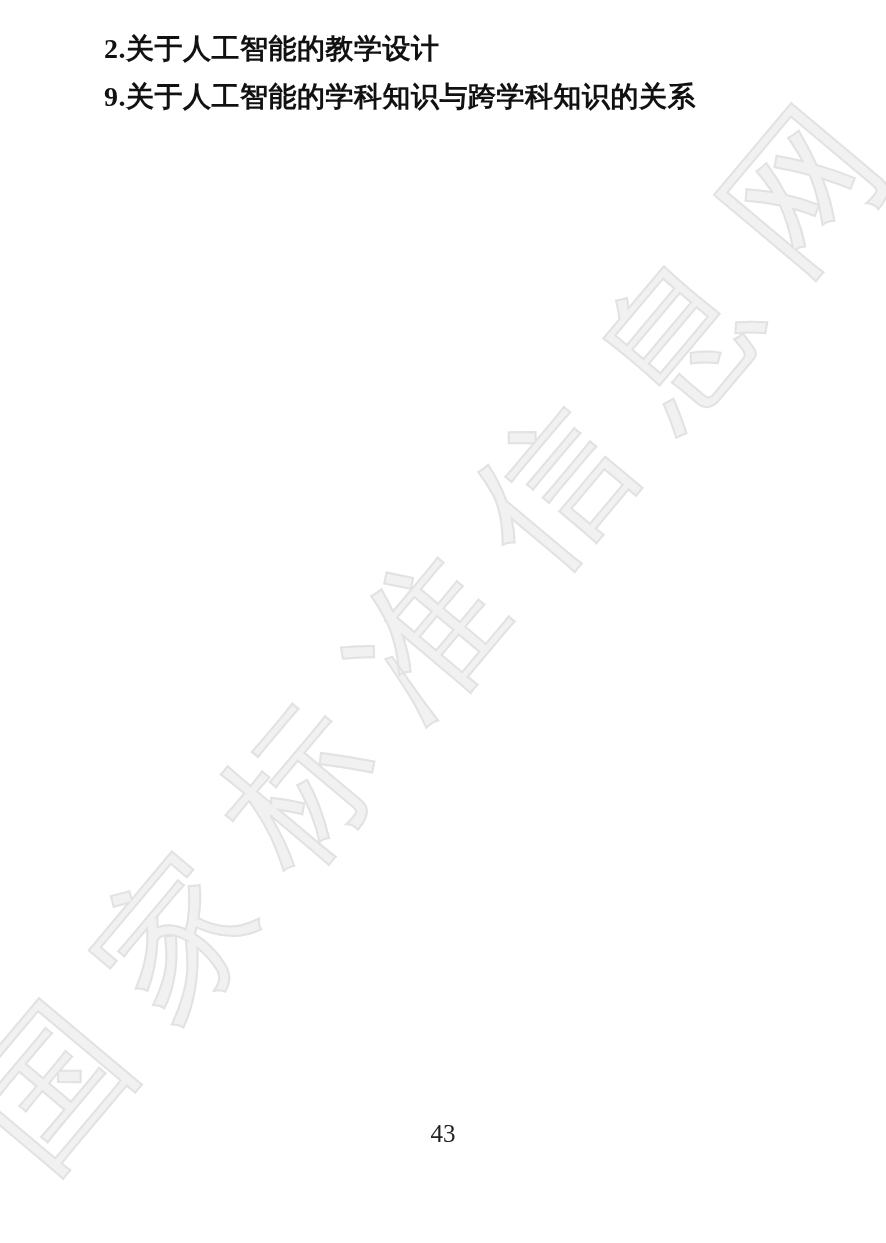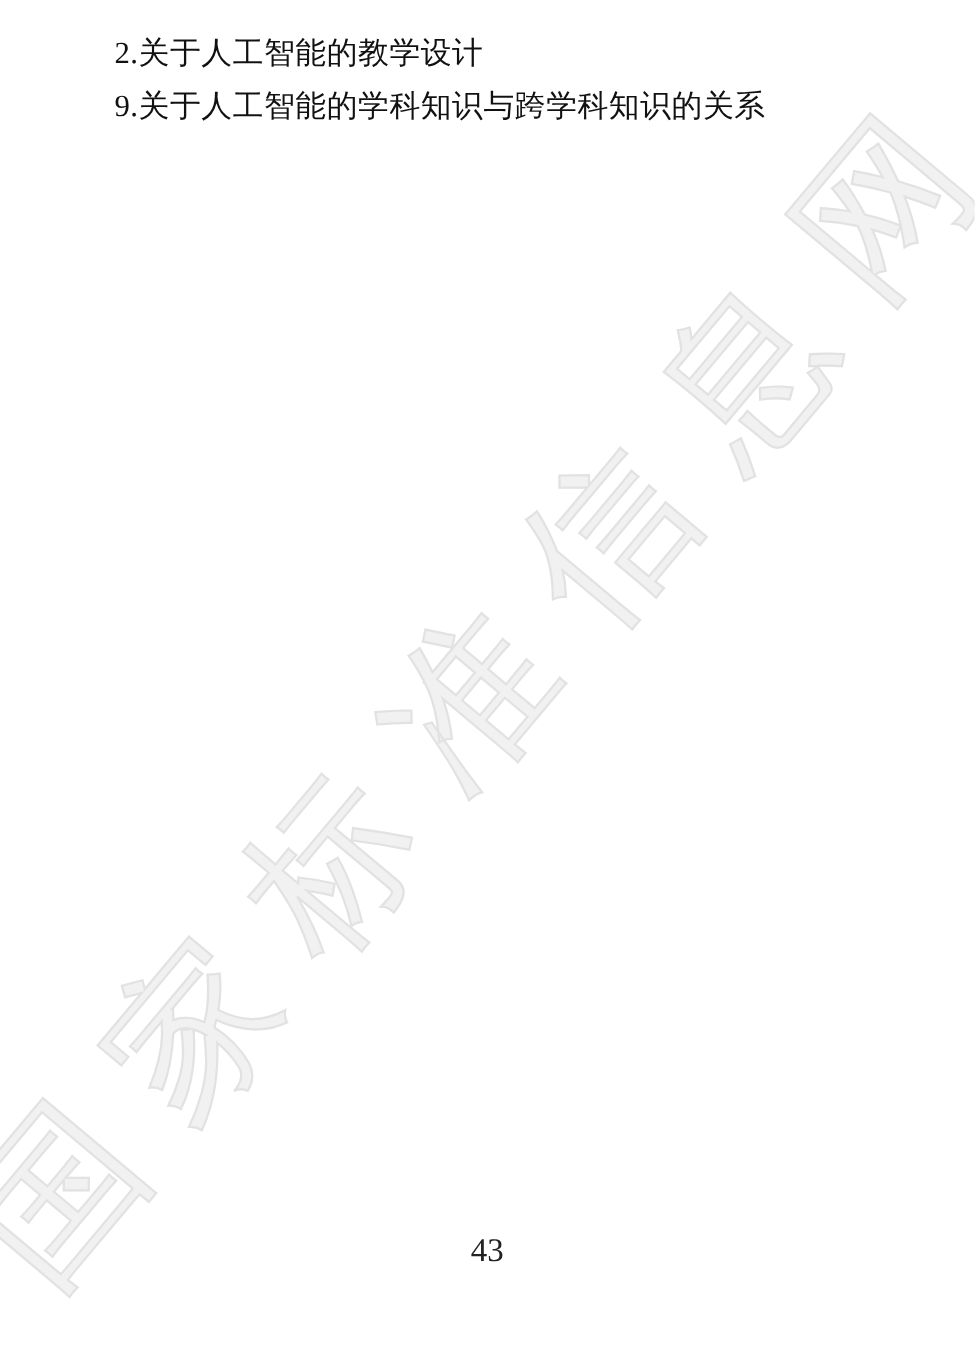--- a/index.html
+++ b/index.html
@@ -48,31 +48,31 @@
     font-size: 28px;
     line-height: 48px;
     color: #1f1f1f;
     text-align: justify;
     text-justify: inter-ideograph;
     text-indent: 2em;
     letter-spacing: 0.5px;
     font-weight: normal;
   }
   .block.heading {
-    font-weight: normal;
+    font-weight: bold;
     color: #111111;
     text-align: left;
   }
   .page-number {
     position: absolute;
     top: 1120px;
     left: 0;
     width: 100%;
     text-align: center;
-    font-size: 30px;
+    font-size: 25px;
     color: #222222;
     z-index: 1;
   }
 </style>
 </head>
 <body>
 
 <div class="page">
   <div class="watermark">国家标准信息网</div>
 

